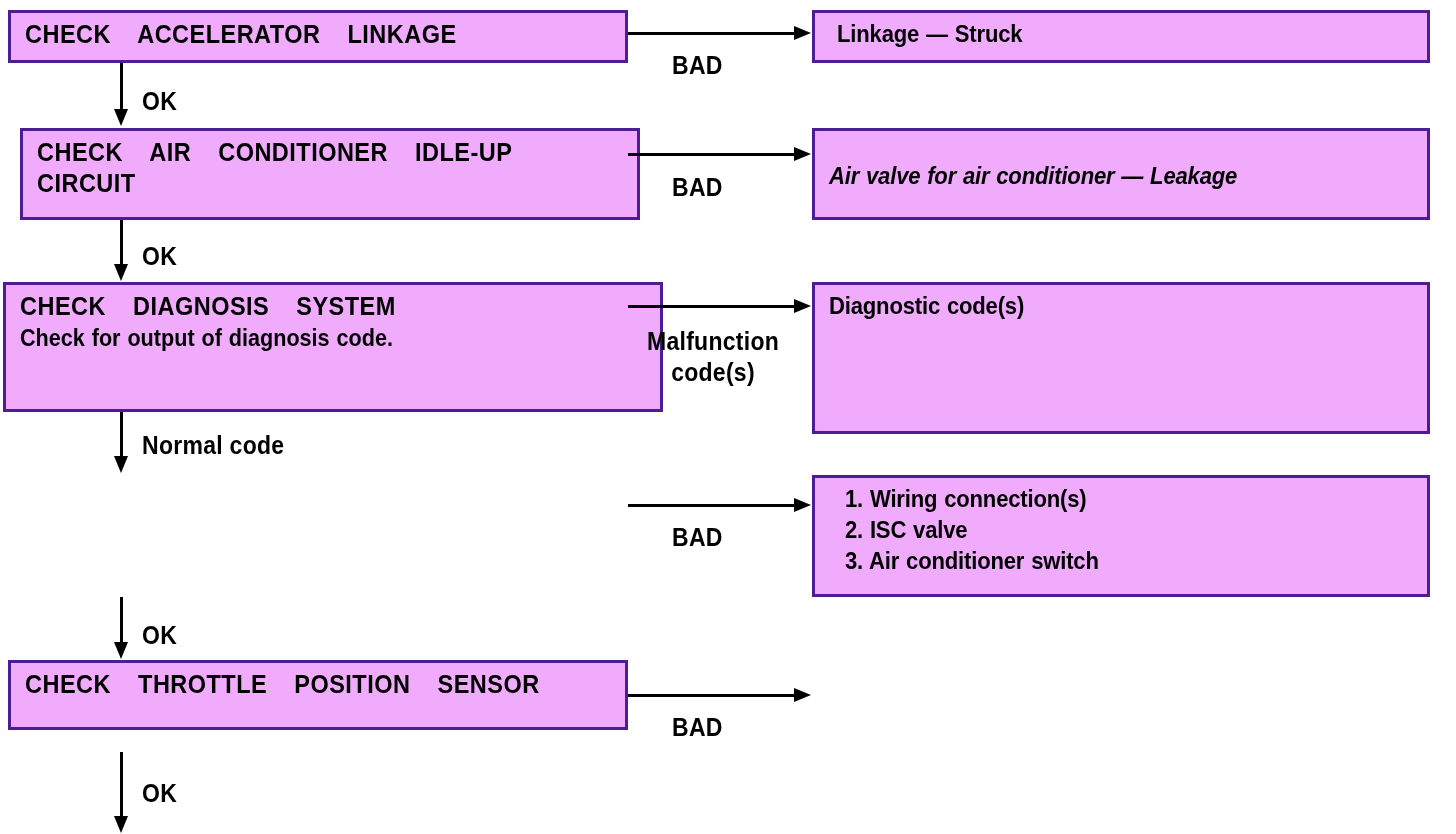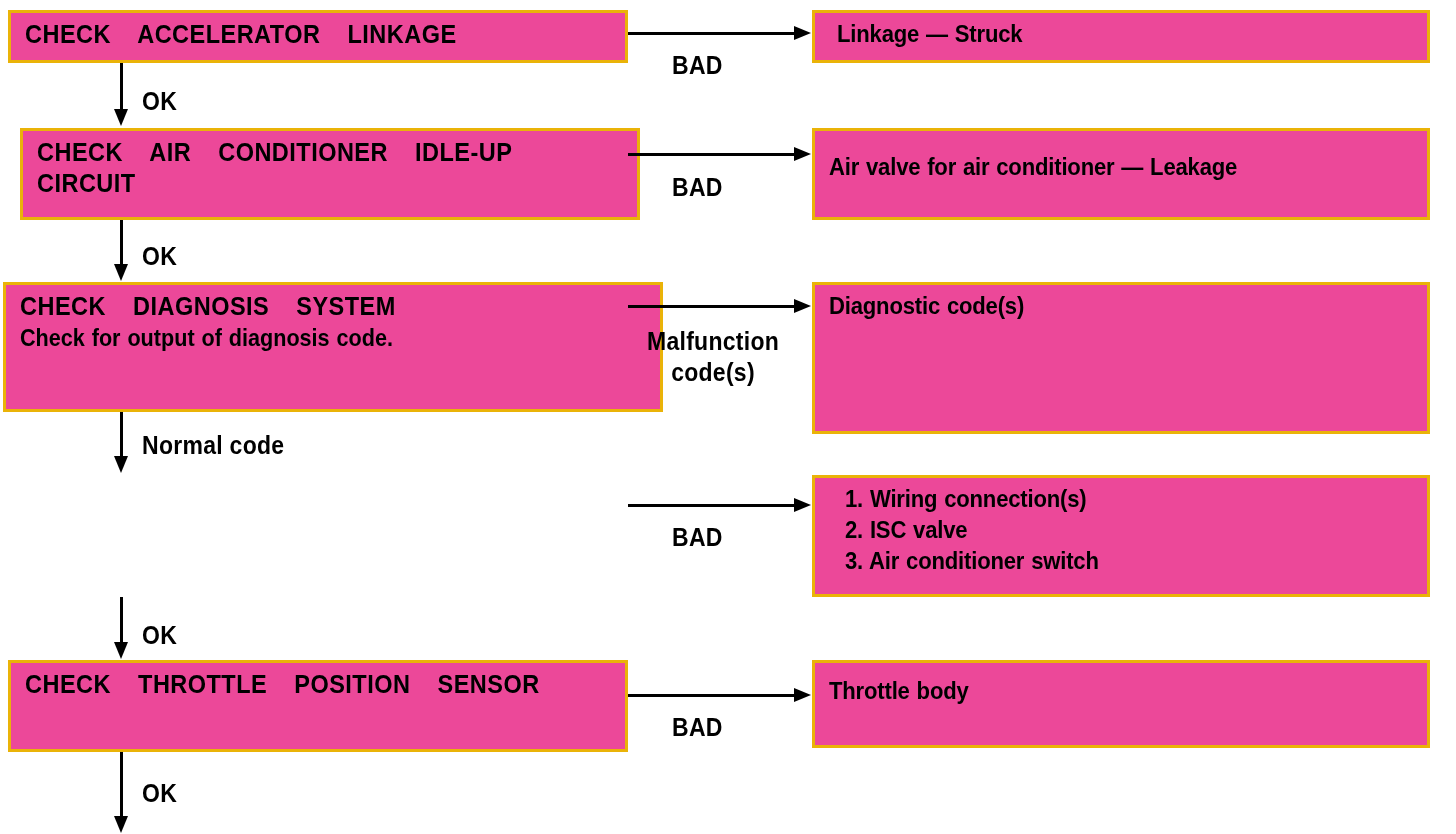--- a/index.html
+++ b/index.html
@@ -17,22 +17,22 @@
     width: 1456px;
     height: 834px;
     background: #ffffff;
     overflow: hidden;
   }
 
   
   .box {
     position: absolute;
     box-sizing: border-box;
-    border: 3px solid #eab308;
-    background: #ec4899;
+    border: 3px solid #4c1d95;
+    background: #f0abfc;
   }
   .box-inner {
     position: absolute;
     left: 14px;
     right: 8px;
     top: 6px;
   }
 
   
   .hd {
@@ -141,21 +141,21 @@
       <div class="hd">CHECK  AIR  CONDITIONER  IDLE-UP</div>
       <div class="hd">CIRCUIT</div>
     </div>
   </div>
 
   <div class="hline" style="left:628px; top:153px; width:168px;"></div>
   <div class="arrow-right" style="left:794px; top:147px;"></div>
   <div class="elabel" style="left:672px; top:172px;">BAD</div>
 
   <div class="box" style="left:812px; top:128px; width:618px; height:92px;">
-    <div class="box-inner" style="top:20px;">
+    <div class="box-inner" style="top:29px;font-style:italic;">
       <div class="res">Air valve for air conditioner — Leakage</div>
     </div>
   </div>
 
   <div class="vline" style="left:120px; top:220px; height:46px;"></div>
   <div class="arrow-down" style="left:114px; top:264px;"></div>
   <div class="elabel" style="left:142px; top:241px;">OK</div>
 
   <div class="box" style="left:3px; top:282px; width:660px; height:130px;">
     <div class="box-inner">
@@ -189,33 +189,28 @@
       <div class="res">1. Wiring connection(s)</div>
       <div class="res">2. ISC valve</div>
       <div class="res">3. Air conditioner switch</div>
     </div>
   </div>
 
   <div class="vline" style="left:120px; top:597px; height:47px;"></div>
   <div class="arrow-down" style="left:114px; top:642px;"></div>
   <div class="elabel" style="left:142px; top:620px;">OK</div>
 
-  <div class="box" style="left:8px; top:660px; width:620px; height:92px;">
+  <div class="box" style="left:8px; top:660px; width:620px; height:70px;">
     <div class="box-inner">
       <div class="hd">CHECK  THROTTLE  POSITION  SENSOR</div>
     </div>
   </div>
 
   <div class="hline" style="left:628px; top:694px; width:168px;"></div>
   <div class="arrow-right" style="left:794px; top:688px;"></div>
   <div class="elabel" style="left:672px; top:712px;">BAD</div>
 
-  <div class="box" style="left:812px; top:660px; width:618px; height:88px;">
-    <div class="box-inner" style="top:12px;">
-      <div class="res">Throttle body</div>
-    </div>
-  </div>
 
   <div class="vline" style="left:120px; top:752px; height:66px;"></div>
   <div class="arrow-down" style="left:114px; top:816px;"></div>
   <div class="elabel" style="left:142px; top:778px;">OK</div>
 
 </div>
 
 </body></html>

